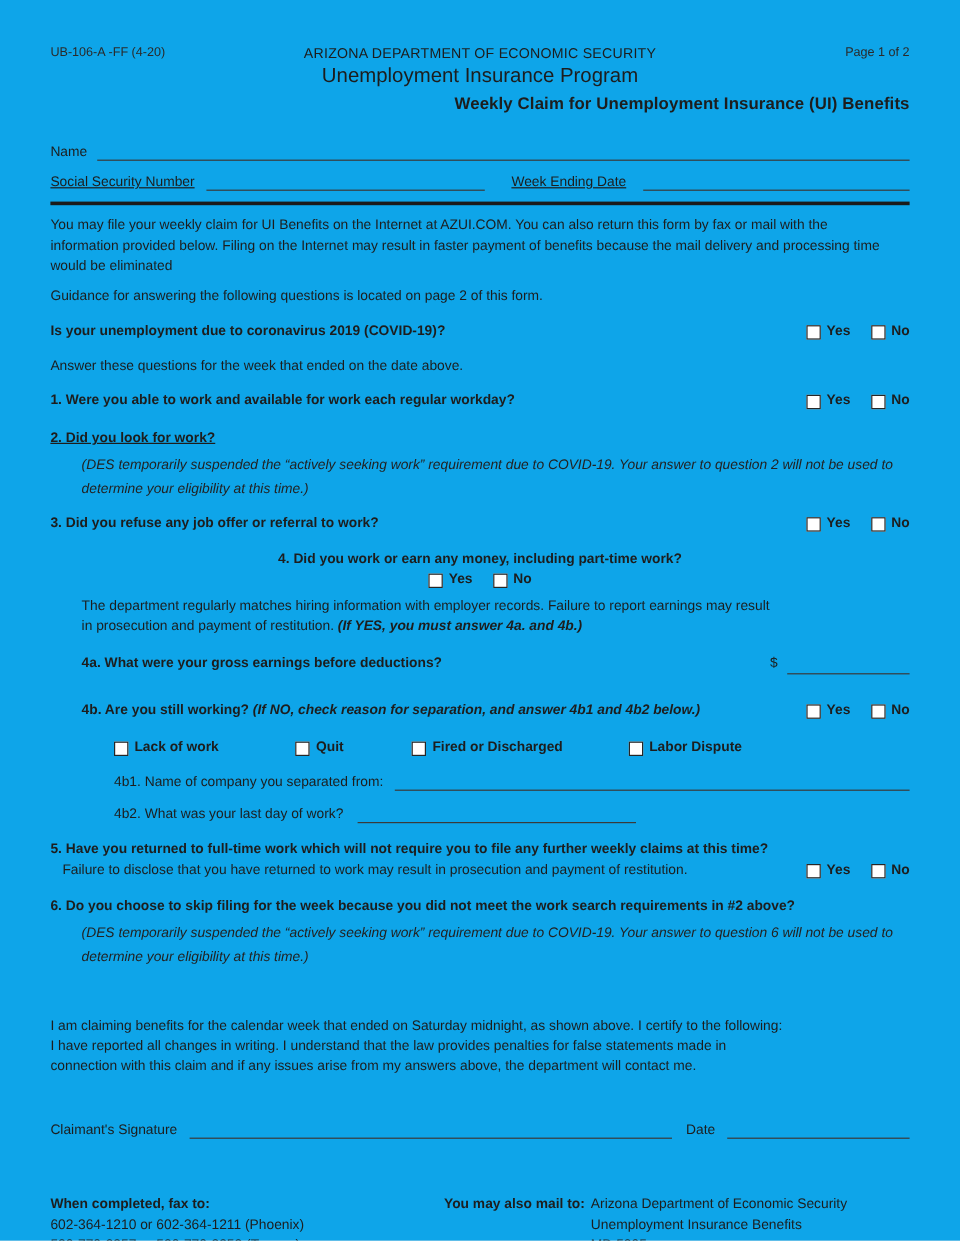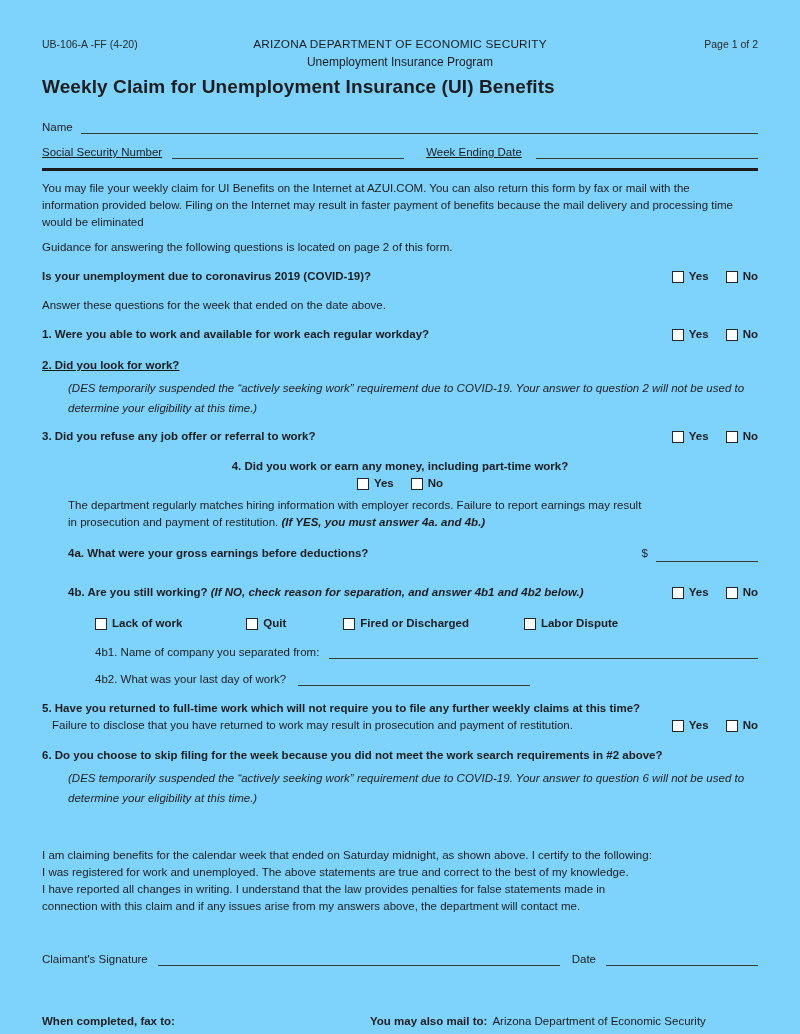--- a/index.html
+++ b/index.html
@@ -1,29 +1,29 @@
 <!DOCTYPE html>
 <html><head>
 <meta charset="utf-8">
 <style>
   * { margin:0; padding:0; box-sizing:border-box; }
   html,body { background:#e9e9e9; }
   body { font-family:"Liberation Sans","DejaVu Sans",sans-serif; }
   .page {
-    width:800px; height:1034px; margin:0 auto; background:#7dd3fc;
+    width:800px; height:1034px; margin:0 auto; background:#0ea5e9;
     color:#1d1d1d; padding:36px 42px 0 42px; overflow:hidden;
     font-size:11.5px; line-height:17px;
   }
   
   .hdr-row { display:flex; align-items:flex-start; }
   .hdr-side { width:130px; font-size:10.5px; color:#2a2a2a; }
   .hdr-right { text-align:right; }
   .hdr-center { flex:1; text-align:center; font-size:11.8px; letter-spacing:.2px; }
-  .program { text-align:center; font-size:12px; margin-top:1px; }
-  .form-title { text-align:left; font-size:19px; font-weight:700; margin-top:7px; letter-spacing:.1px; }
+  .program { text-align:center; font-size:17px; margin-top:1px; }
+  .form-title { text-align:right; font-size:14px; font-weight:700; margin-top:7px; letter-spacing:.1px; }
   
   .row { display:flex; align-items:flex-end; }
   .lbl { white-space:nowrap; line-height:14px; }
   .line { border-bottom:1.2px solid #3a3a3a; height:13px; display:inline-block; }
   .flexline { flex:1; }
   .name-row { margin-top:25px; }
   .ssn-row  { margin-top:11px;text-decoration:underline; }
   .name-row .line { margin-left:8px; }
   .ssn-row .line.w230 { width:232px; margin-left:10px; margin-right:22px; }
   .ssn-row .line.flexline { margin-left:14px; }
@@ -207,21 +207,20 @@
       <span class="cb no-group"></span>
       <span class="cb-lbl">No</span>
     </span>
   </div>
 
   <div class="q q6">6. Do you choose to skip filing for the week because you did not meet the work search requirements in #2 above?</div>
   <div class="note-ital">(DES temporarily suspended the “actively seeking work” requirement due to COVID-19. Your answer to question 6 will not be used to determine your eligibility at this time.)</div>
 
   <div class="cert">
     <div>I am claiming benefits for the calendar week that ended on Saturday midnight, as shown above. I certify to the following:</div>
-    <div>I was registered for work and unemployed. The above statements are true and correct to the best of my knowledge.</div>
     <div>I have reported all changes in writing. I understand that the law provides penalties for false statements made in</div>
     <div>connection with this claim and if any issues arise from my answers above, the department will contact me.</div>
   </div>
 
   <div class="row sig-row">
     <span class="lbl">Claimant's Signature</span>
     <span class="line sig"></span>
     <span class="lbl">Date</span>
     <span class="line date"></span>
   </div>

